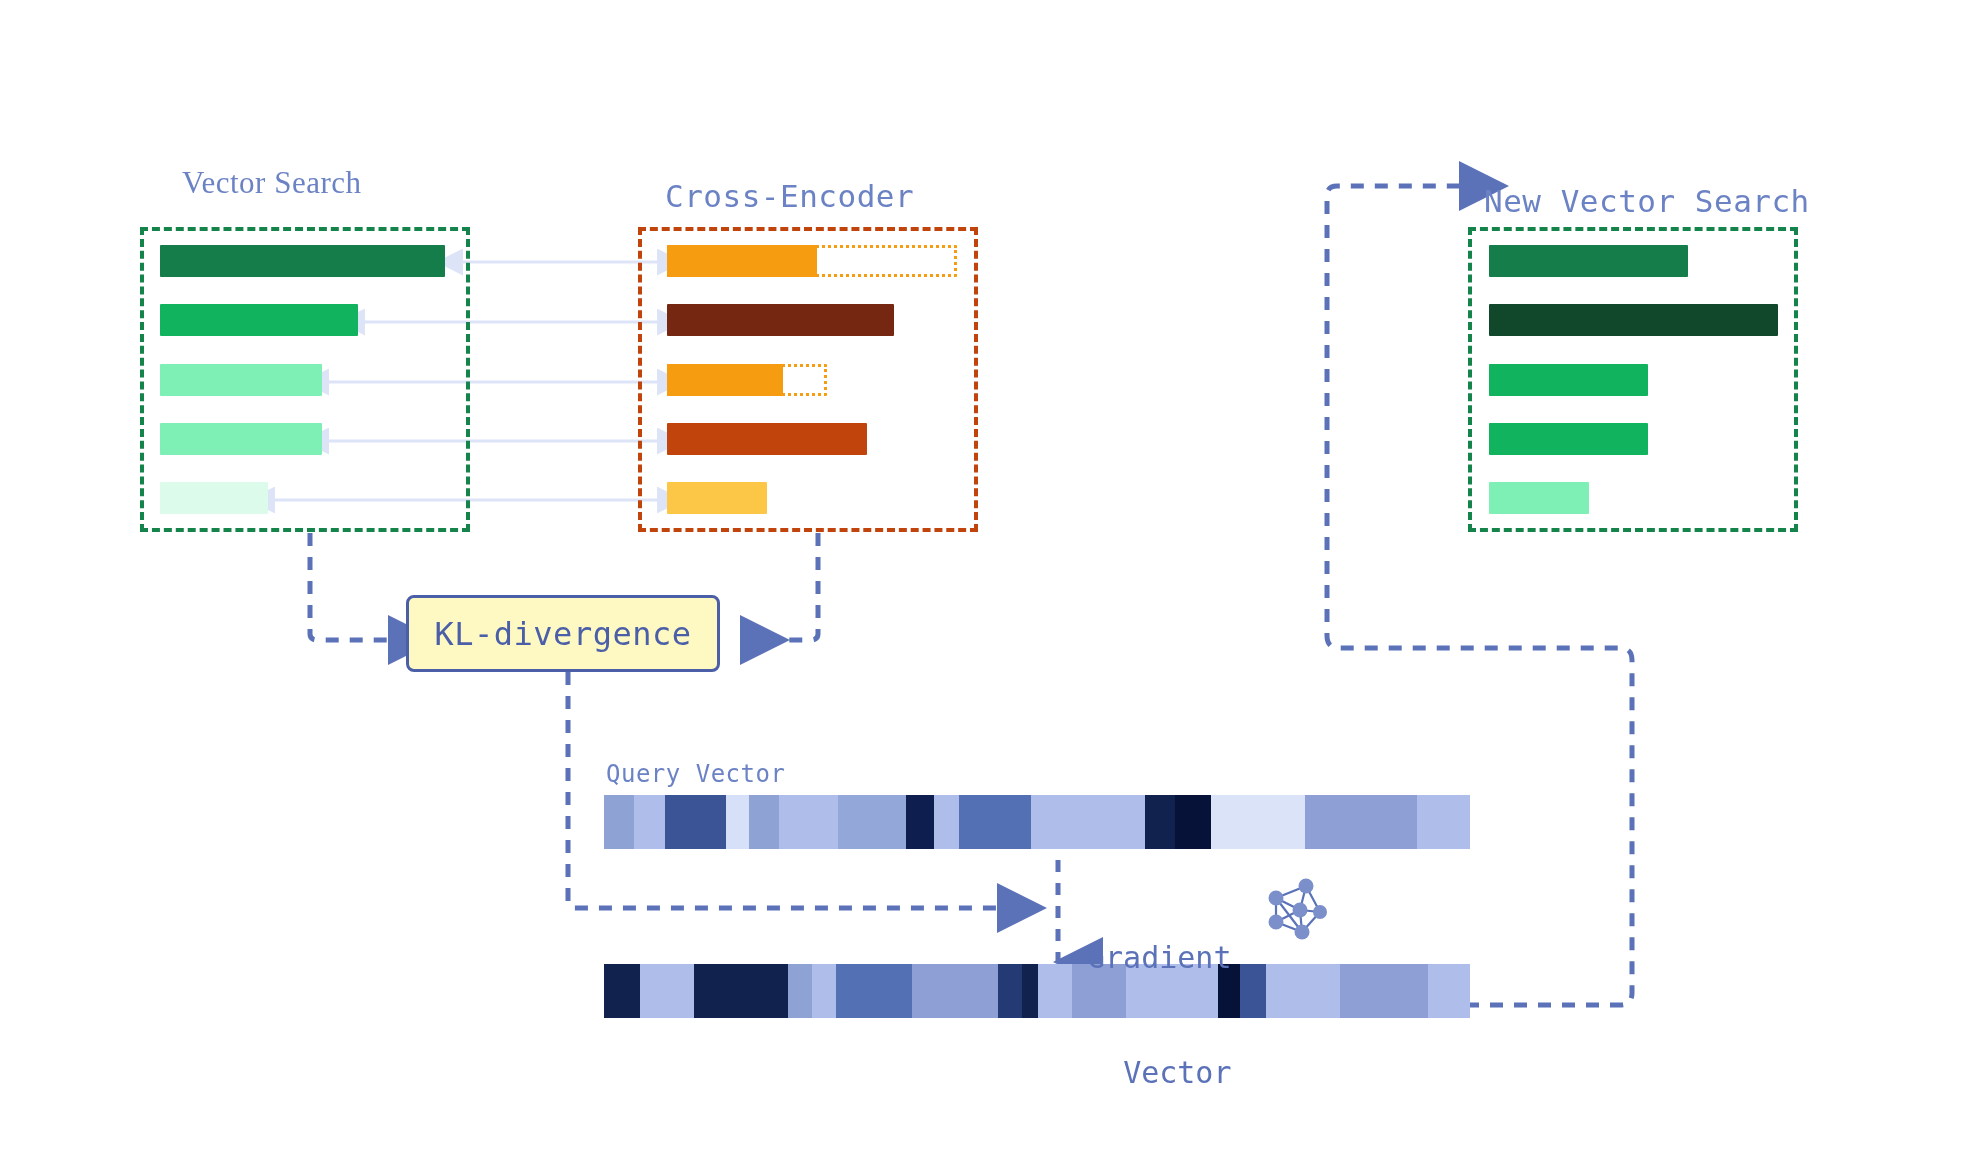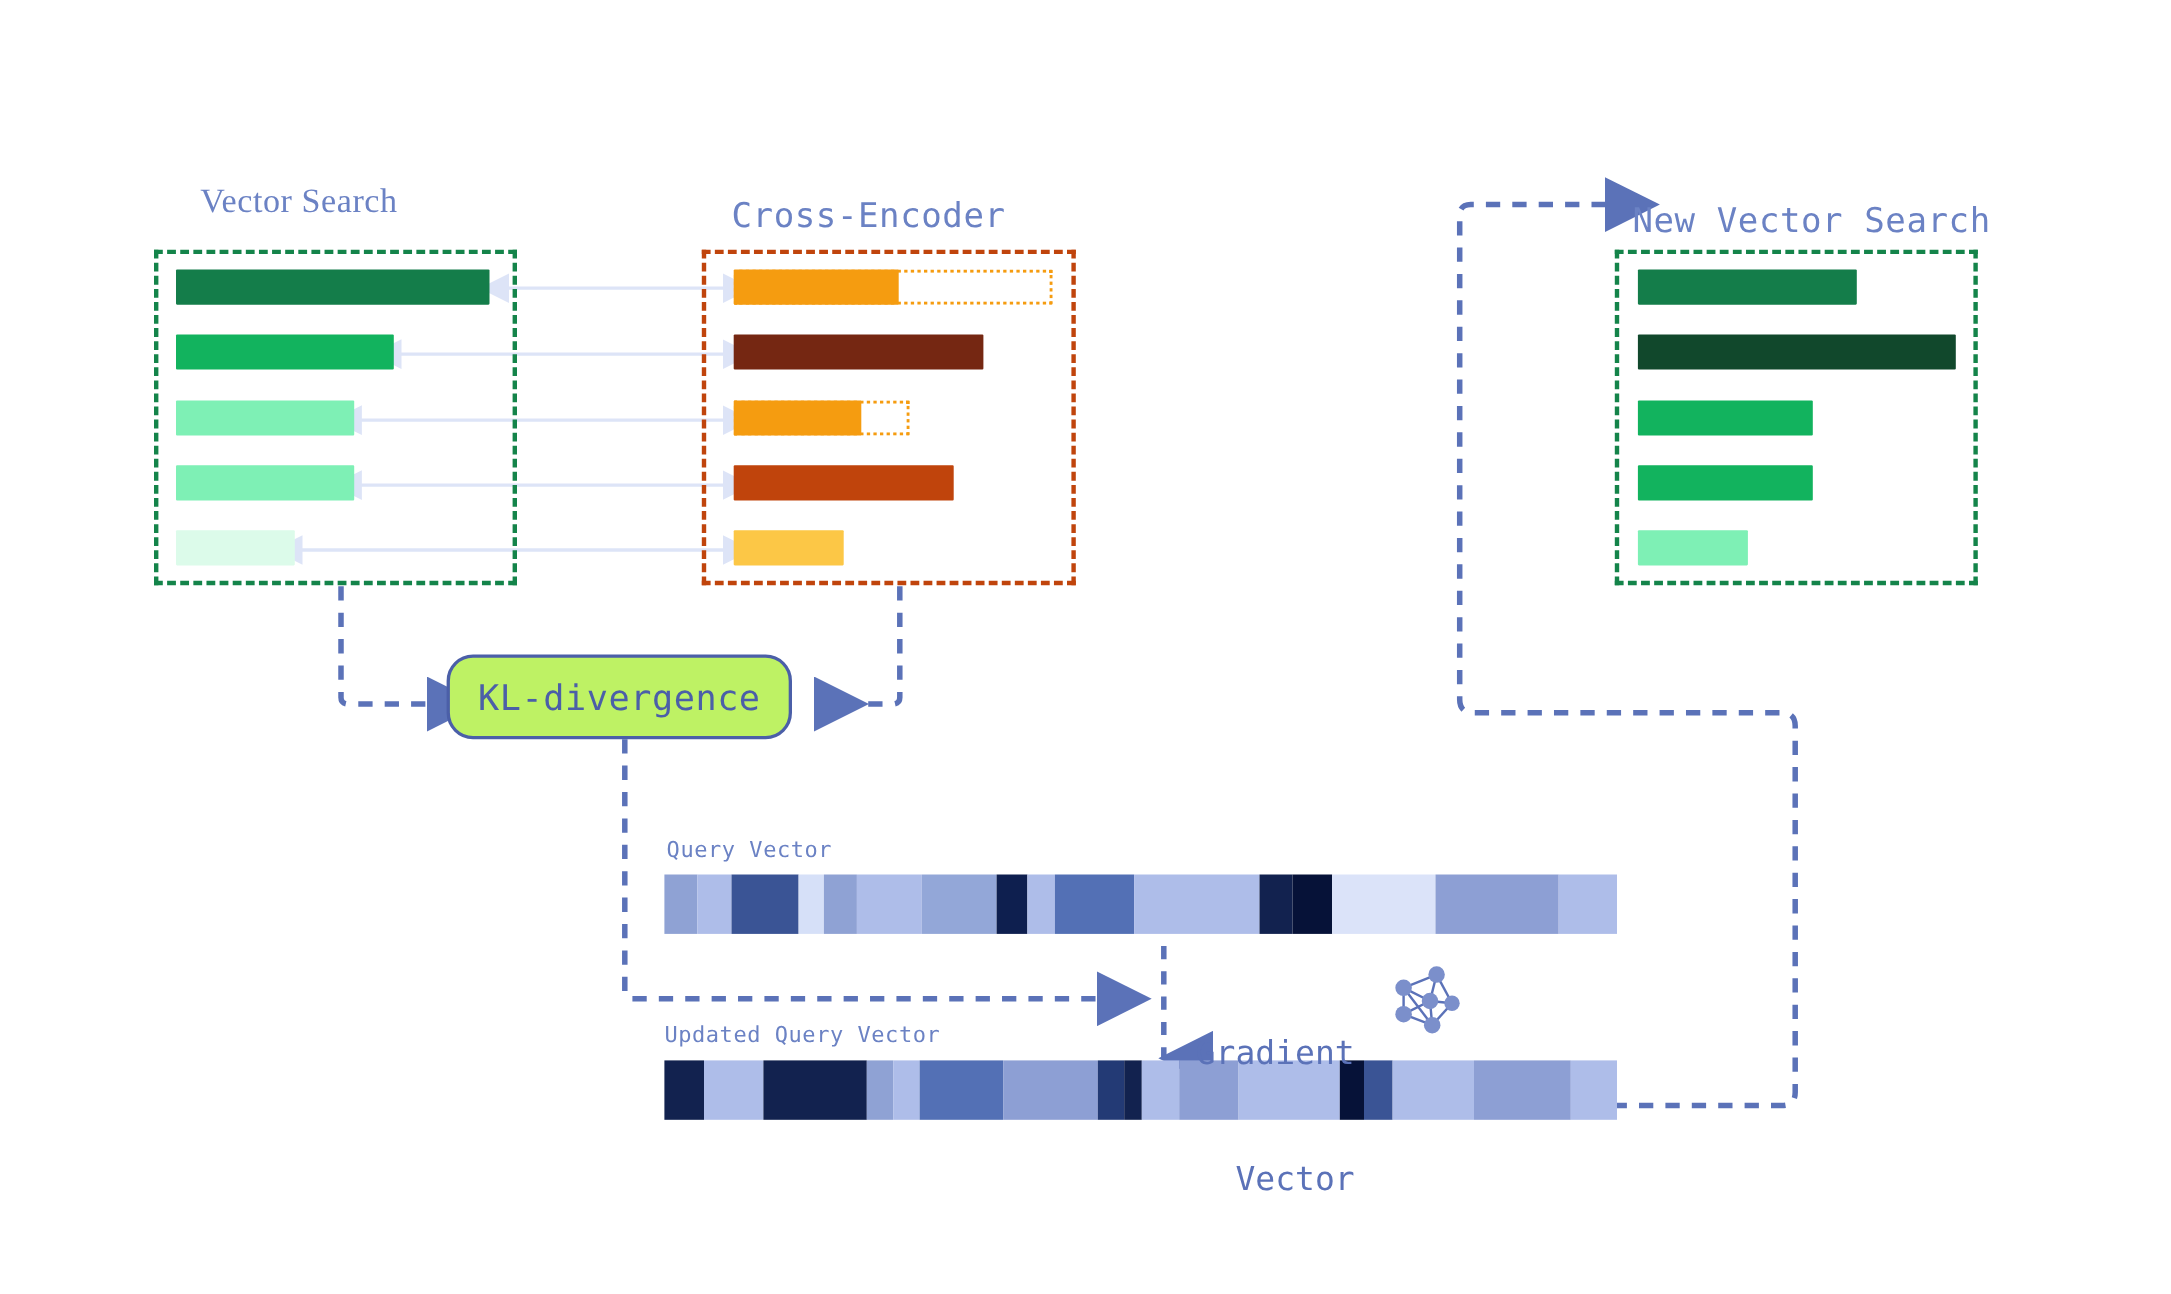--- a/index.html
+++ b/index.html
@@ -8,21 +8,21 @@
     background:#ffffff;
     font-family:"DejaVu Sans Mono", monospace;
     overflow:hidden;
   }
   #stage{position:relative;width:1974px;height:1176px;}
 
   .lbl{
     position:absolute;
     color:#6b82c4;
     font-family:"DejaVu Sans Mono", monospace;
-    font-size:20px;
+    font-size:24px;
     letter-spacing:0.5px;
     white-space:pre;
   }
   .lbl-title{font-size:31px;}
 
   
   .frame{position:absolute;box-sizing:border-box;background:transparent;}
   .frame-green{border:4px dashed #14844a;}
   .frame-orange{border:4px dashed #c0440c;}
 
@@ -31,22 +31,22 @@
   .ghost{position:absolute;box-sizing:border-box;border:3px dotted #f59c10;background:#ffffff;border-radius:1px;}
 
   
   #wires{position:absolute;left:0;top:0;width:1974px;height:1176px;pointer-events:none;}
 
   
   .klbox{
     position:absolute;
     box-sizing:border-box;
     border:3px solid #4b5fa8;
-    border-radius:24px;
-    background:#bef264;
+    border-radius:8px;
+    background:#fef9c3;
     display:flex;align-items:center;justify-content:center;
     color:#4b5fa8;
     font-family:"DejaVu Sans Mono", monospace;
     font-size:32px;
     letter-spacing:0.5px;
   }
 
   
   .strip{position:absolute;display:flex;}
   .cell{height:100%;}
@@ -152,21 +152,20 @@
       <div class="cell" style="width: 2.93255%; background: rgb(174, 189, 233);"></div>
       <div class="cell" style="width: 8.21114%; background: rgb(83, 112, 181);"></div>
       <div class="cell" style="width: 13.1965%; background: rgb(174, 189, 233);"></div>
       <div class="cell" style="width: 3.51906%; background: rgb(18, 34, 79);"></div>
       <div class="cell" style="width: 4.10557%; background: rgb(6, 18, 56);"></div>
       <div class="cell" style="width: 10.8504%; background: rgb(219, 227, 249);"></div>
       <div class="cell" style="width: 12.9032%; background: rgb(141, 159, 212);"></div>
       <div class="cell" style="width: 6.15836%; background: rgb(174, 189, 233);"></div>
     </div>
 
-  <div class="lbl" style="left:604px;top:928px;">Updated Query Vector</div>
 
   <div class="strip" style="left:604px;top:964px;width:866px;height:54px;">
       <div class="cell" style="width: 4.15704%; background: rgb(18, 34, 79);"></div>
       <div class="cell" style="width: 6.23557%; background: rgb(174, 189, 233);"></div>
       <div class="cell" style="width: 10.8545%; background: rgb(18, 34, 79);"></div>
       <div class="cell" style="width: 2.77136%; background: rgb(143, 162, 212);"></div>
       <div class="cell" style="width: 2.77136%; background: rgb(174, 189, 233);"></div>
       <div class="cell" style="width: 8.77598%; background: rgb(83, 112, 181);"></div>
       <div class="cell" style="width: 9.93072%; background: rgb(141, 159, 212);"></div>
       <div class="cell" style="width: 2.77136%; background: rgb(35, 58, 117);"></div>

